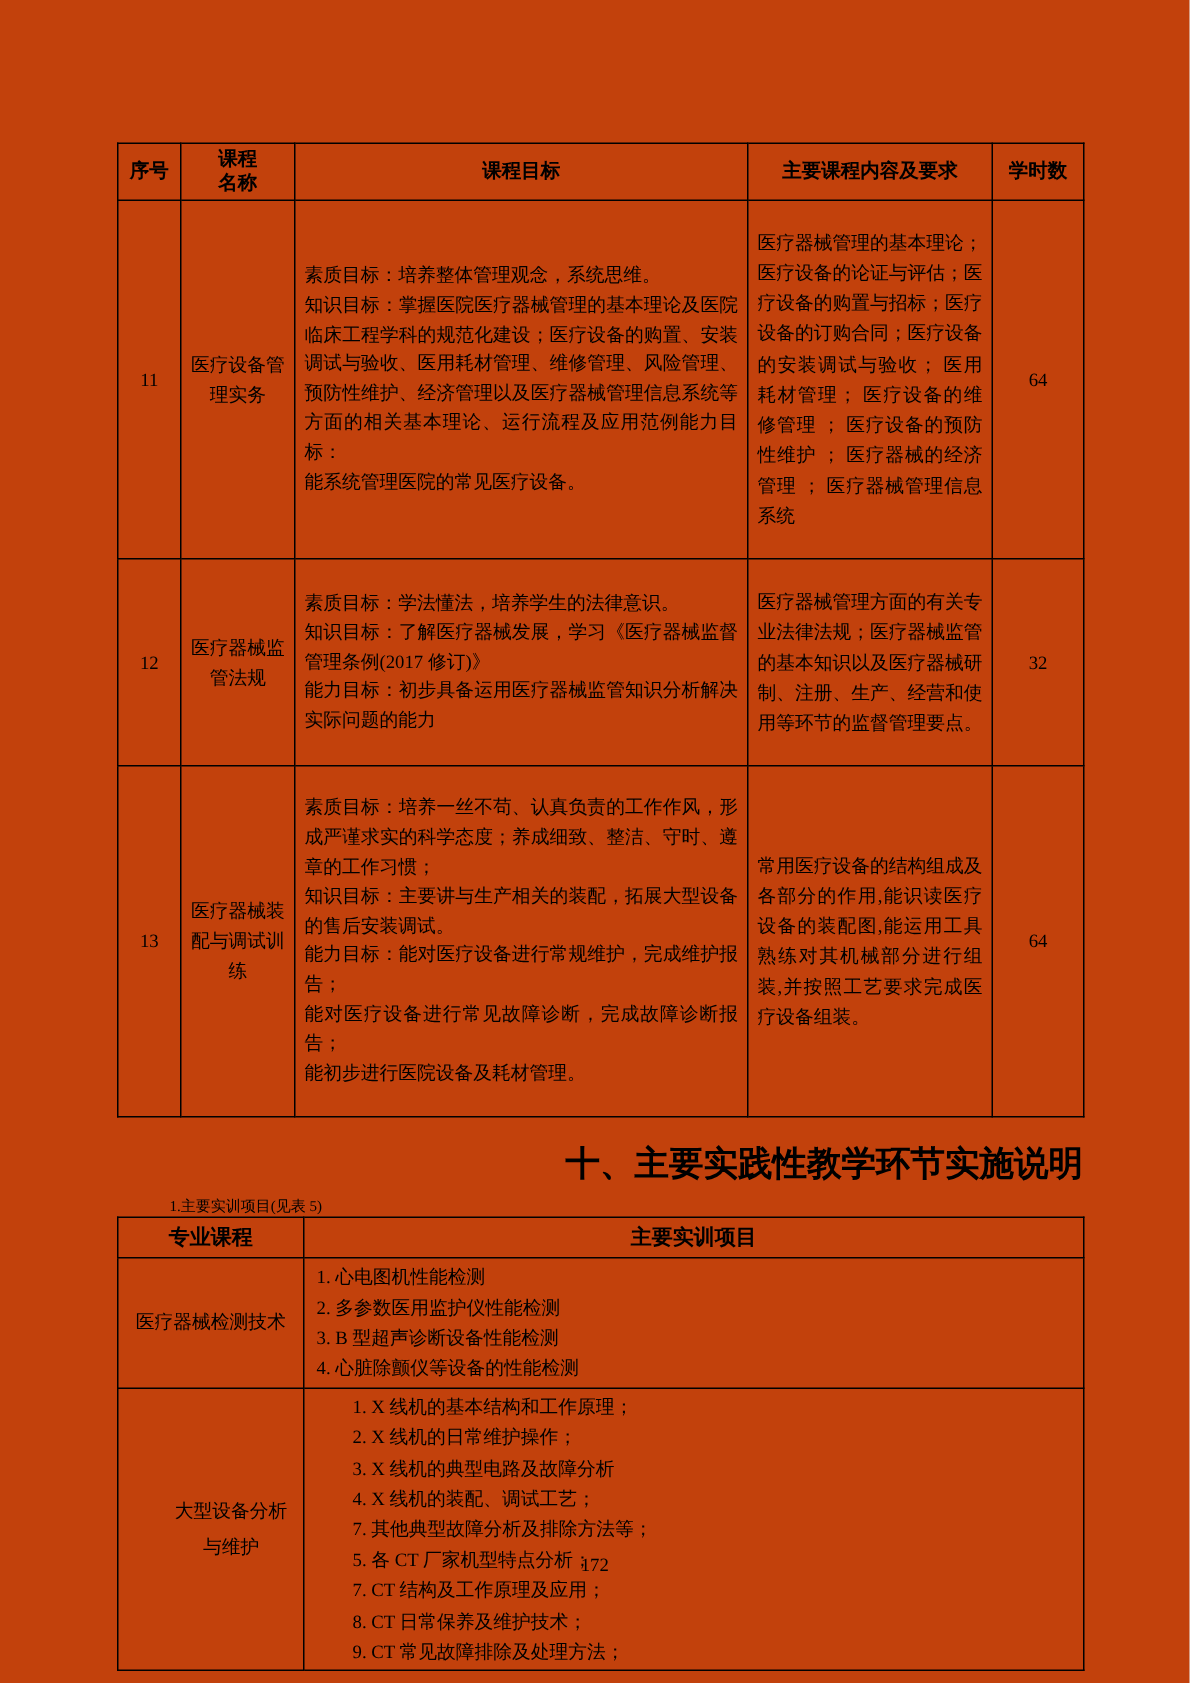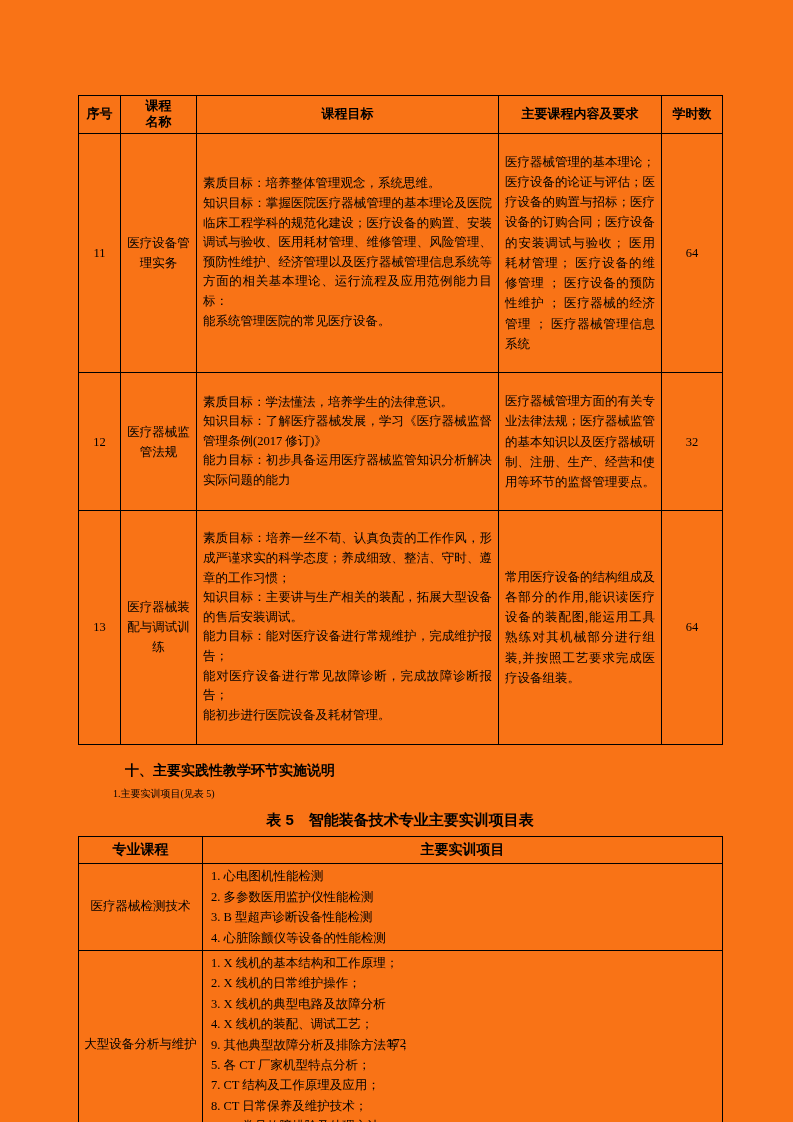--- a/index.html
+++ b/index.html
@@ -1,18 +1,18 @@
 <!DOCTYPE html>
 <html><head>
 <meta charset="utf-8">
 <style>
   html,body{margin:0;padding:0;background:#e8e8e8;}
   .sheet{
     position:relative;width:793px;height:1122px;margin:0 auto;
-    background:#f97316;color:#000;
+    background:#c2410c;color:#000;
     font-family:"Liberation Serif","DejaVu Serif",serif;
     overflow:hidden;
   }
   .content{position:absolute;left:78px;top:95px;width:644px;}
 
   table{border-collapse:collapse;table-layout:fixed;width:644px;border:1.6px solid #000;}
   td,th{border:1px solid #000;vertical-align:middle;padding:2px 5px;box-sizing:border-box;overflow:hidden;}
 
   
   #course-table th{
@@ -30,30 +30,30 @@
   .c-content{text-align:justify;line-height:1.62;padding:18px 6px;}
 
   
   #training-table th{
     font-family:"Liberation Sans","DejaVu Sans",sans-serif;
     font-weight:bold;font-size:14px;text-align:center;height:27px;
   }
   #training-table td{font-size:12.5px;}
   #training-table .row-0 td{height:68px;}
   #training-table .row-1 td{height:82px;}
-  #training-table .row-2 td{height:185px;}
+  #training-table .row-2 td{height:185px;padding-left:32px;}
   .t-course{text-align:center;line-height:1.9;}
   .t-projects{text-align:left;padding:2px 8px;}
   .t-projects .para{line-height:20.4px;}
 
   
   .section-heading{
     margin:17px 0 0 47px;
     font-family:"Liberation Sans","DejaVu Sans",sans-serif;
-    font-weight:bold;font-size:14px;line-height:1.2;
+    font-weight:bold;font-size:23px;line-height:1.2;text-align:right;
   }
   .sub-item{margin:10px 0 0 35px;font-size:10px;line-height:1.2;}
   .table5-caption{
     margin:11px 0 7px 0;text-align:center;
     font-family:"Liberation Sans","DejaVu Sans",sans-serif;
     font-weight:bold;font-size:15px;line-height:1.2;
   }
 
   .page-number{
     position:absolute;left:0;top:1036px;width:793px;
@@ -118,21 +118,20 @@
               <div class="para">能初步进行医院设备及耗材管理。</div>
             </td>
             <td class="c-content">常用医疗设备的结构组成及各部分的作用,能识读医疗设备的装配图,能运用工具熟练对其机械部分进行组装,并按照工艺要求完成医疗设备组装。</td>
             <td class="c-hours">64</td>
           </tr>
         </tbody>
     </table>
 
     <div class="section-heading">十、主要实践性教学环节实施说明</div>
     <div class="sub-item">1.主要实训项目(见表 5)</div>
-    <div class="table5-caption">表 5　智能装备技术专业主要实训项目表</div>
 
     <table id="training-table">
       <colgroup>
         <col style="width:124px">
           <col style="width:520px">
       </colgroup>
       <thead>
         <tr>
           <th>专业课程</th>
           <th>主要实训项目</th>
@@ -148,21 +147,21 @@
               <div class="para">4. 心脏除颤仪等设备的性能检测</div>
             </td>
           </tr>
           <tr class="row-2">
             <td class="t-course">大型设备分析与维护</td>
             <td class="t-projects">
               <div class="para">1. X 线机的基本结构和工作原理；</div>
               <div class="para">2. X 线机的日常维护操作；</div>
               <div class="para">3. X 线机的典型电路及故障分析</div>
               <div class="para">4. X 线机的装配、调试工艺；</div>
-              <div class="para">9. 其他典型故障分析及排除方法等；</div>
+              <div class="para">7. 其他典型故障分析及排除方法等；</div>
               <div class="para">5. 各 CT 厂家机型特点分析；</div>
               <div class="para">7. CT 结构及工作原理及应用；</div>
               <div class="para">8. CT 日常保养及维护技术；</div>
               <div class="para">9. CT 常见故障排除及处理方法；</div>
             </td>
           </tr>
         </tbody>
     </table>
 
   </div>

